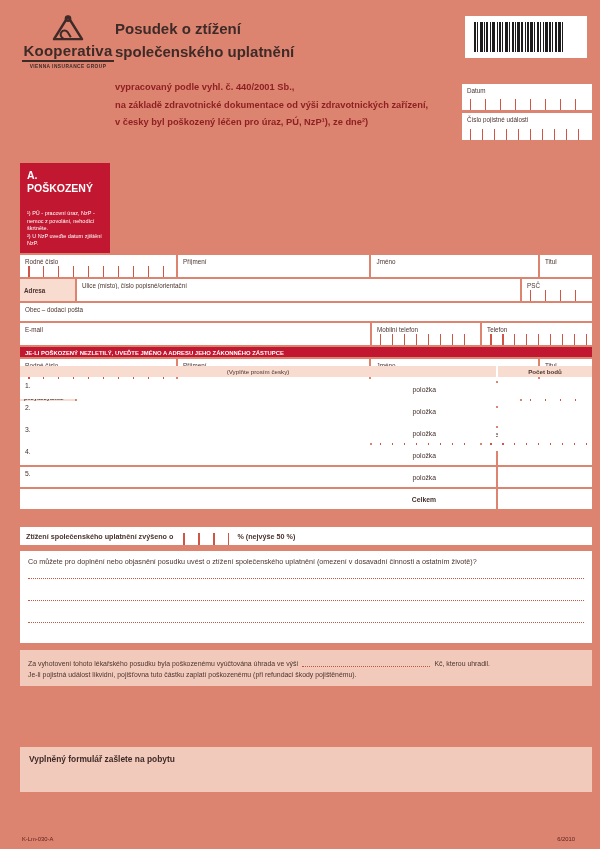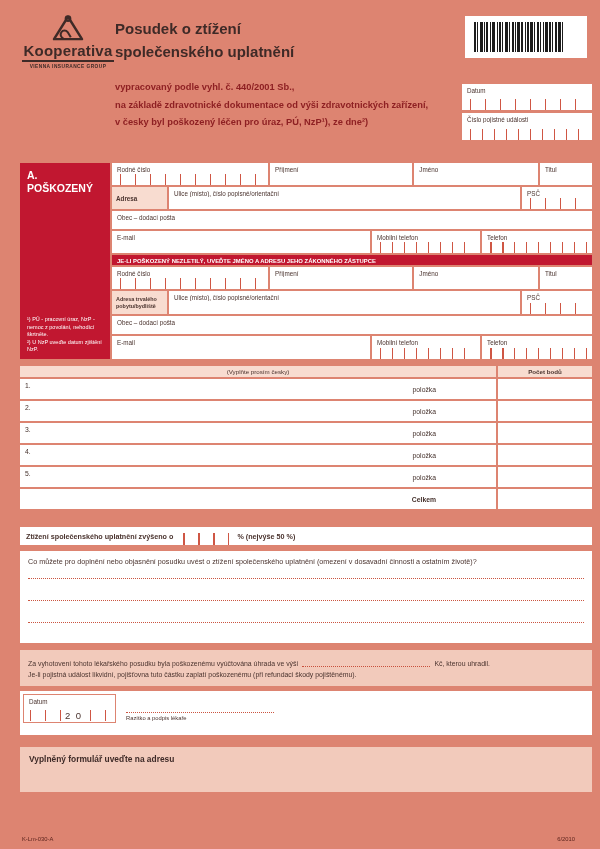--- a/index.html
+++ b/index.html
@@ -24,21 +24,21 @@
   .hdr-field { position:absolute; left:462px; width:130px; background:#fff; }
   .hdr-field.datum { top:84px; height:26px; }
   .hdr-field.claim { top:113px; height:27px; }
   .lbl { display:block; font-size:6.3px; color:#4a332e; padding:3px 0 0 5px; white-space:nowrap; overflow:hidden; }
   .ticks { position:absolute; bottom:0; left:8px; right:4px; height:11px;
            background-image:repeating-linear-gradient(to right,#cf5644 0 1.5px,transparent 1.5px 15px); }
   .ticks.dense { background-image:repeating-linear-gradient(to right,#cf5644 0 1.5px,transparent 1.5px 12px); }
 
   
   .section { position:absolute; left:20px; right:8px; display:flex; gap:2px; }
-  .section-a { top:163px; height:196px; }
+  .section-a { top:163px; height:196px;flex-direction:column; }
   .section-b { top:366px; height:143px; }
   .label-col { width:90px; flex:0 0 90px; background:#c11730; color:#fff; padding:6px 6px 5px 7px; display:flex; flex-direction:column; justify-content:space-between; }
   .sec-title { font-weight:bold; font-size:10.5px; line-height:13px; }
   .footnotes { font-size:5.5px; line-height:7.6px; }
   .fields-col { flex:1; display:flex; flex-direction:column; gap:2px; }
   .frow { display:flex; gap:2px; }
   .cell { background:#fff; position:relative; }
   .h22{height:22px} .h18{height:18px} .h23{height:23px} .h11{height:11px} .h20{height:20px}
   .grow { flex:1; }
   .banner { background:#c11730; color:#fff; font-size:5.9px; font-weight:bold; padding:2.5px 0 0 5px; height:10px; white-space:nowrap; overflow:hidden; }
@@ -364,32 +364,21 @@
 
   <div class="payment-box">
     <div class="pay-line1">
       <span>Za vyhotovení tohoto lékařského posudku byla poškozenému vyúčtována úhrada ve výši</span>
       <span class="pay-leader"></span>
       <span>Kč, kterou uhradil.</span>
     </div>
     <div class="pay-line2">Je-li pojistná událost likvidní, pojišťovna tuto částku zaplatí poškozenému (při refundaci škody pojištěnému).</div>
   </div>
 
-  <div class="sign-box">
-    <div class="datum-field">
-      <span class="lbl">Datum</span>
-      <span class="ticks"></span>
-      <span class="datum-prefill">20</span>
-    </div>
-    <div class="stamp">
-      <div class="dotline"></div>
-      <div class="stamp-caption">Razítko a podpis lékaře</div>
-    </div>
-  </div>
 
   <div class="address-box">
-    <div class="send-label">Vyplněný formulář uveďte na adresu</div>
+    <div class="send-label">Vyplněný formulář zašlete na pobytu</div>
   </div>
 
   <div class="form-code">K-Lm-030-A</div>
   <div class="version">6/2010</div>
 
 </div>
 
 </body></html>

